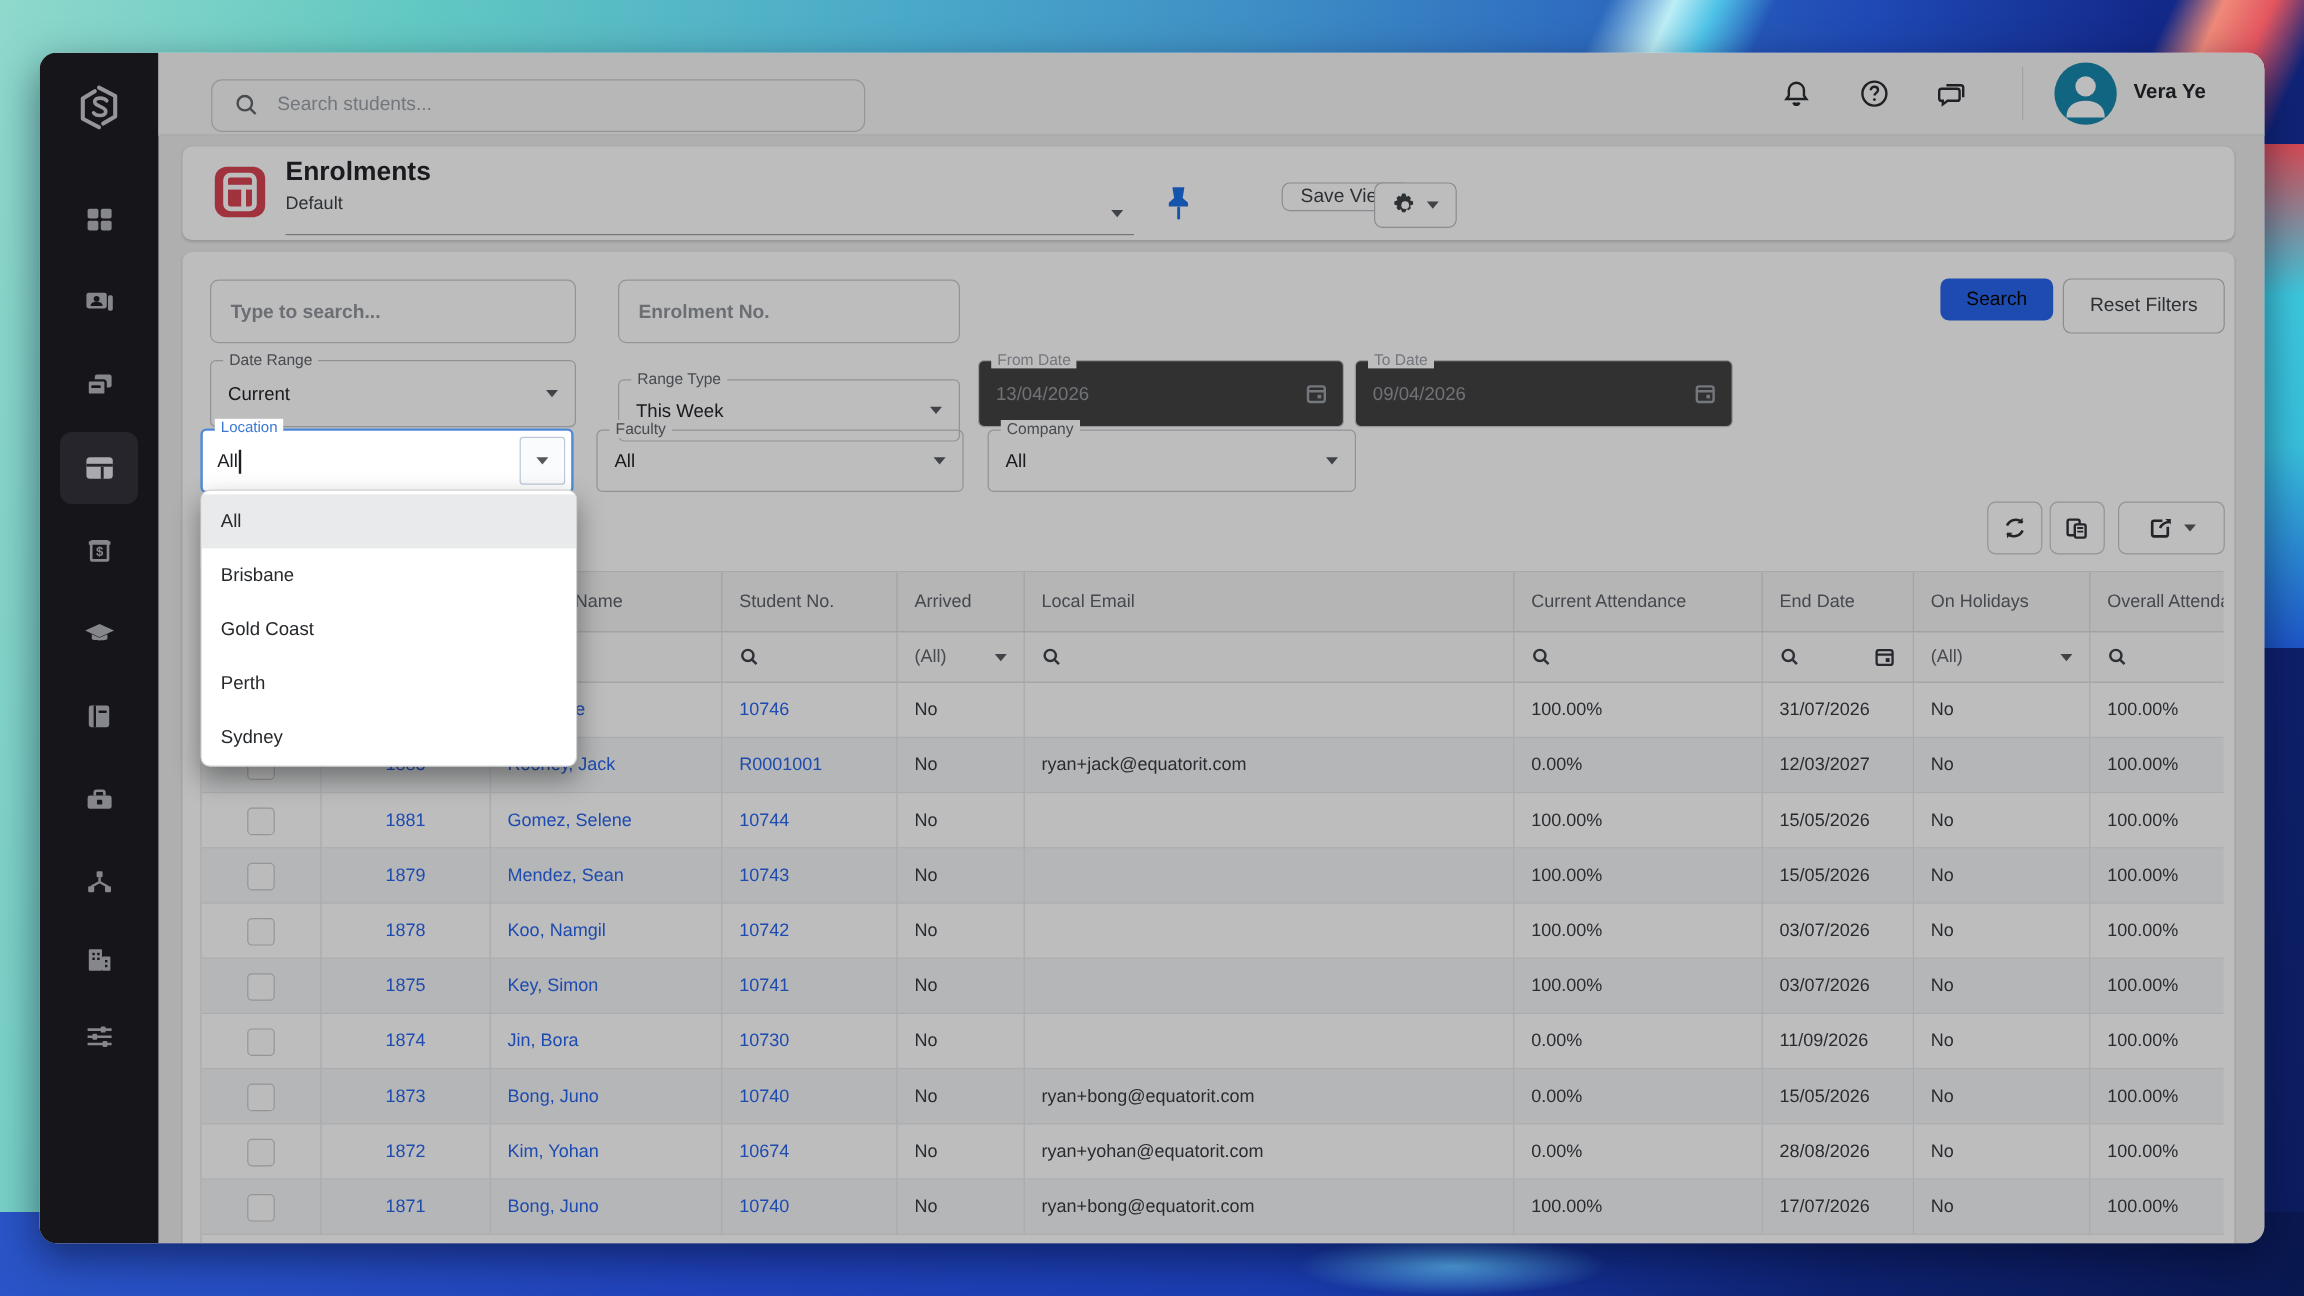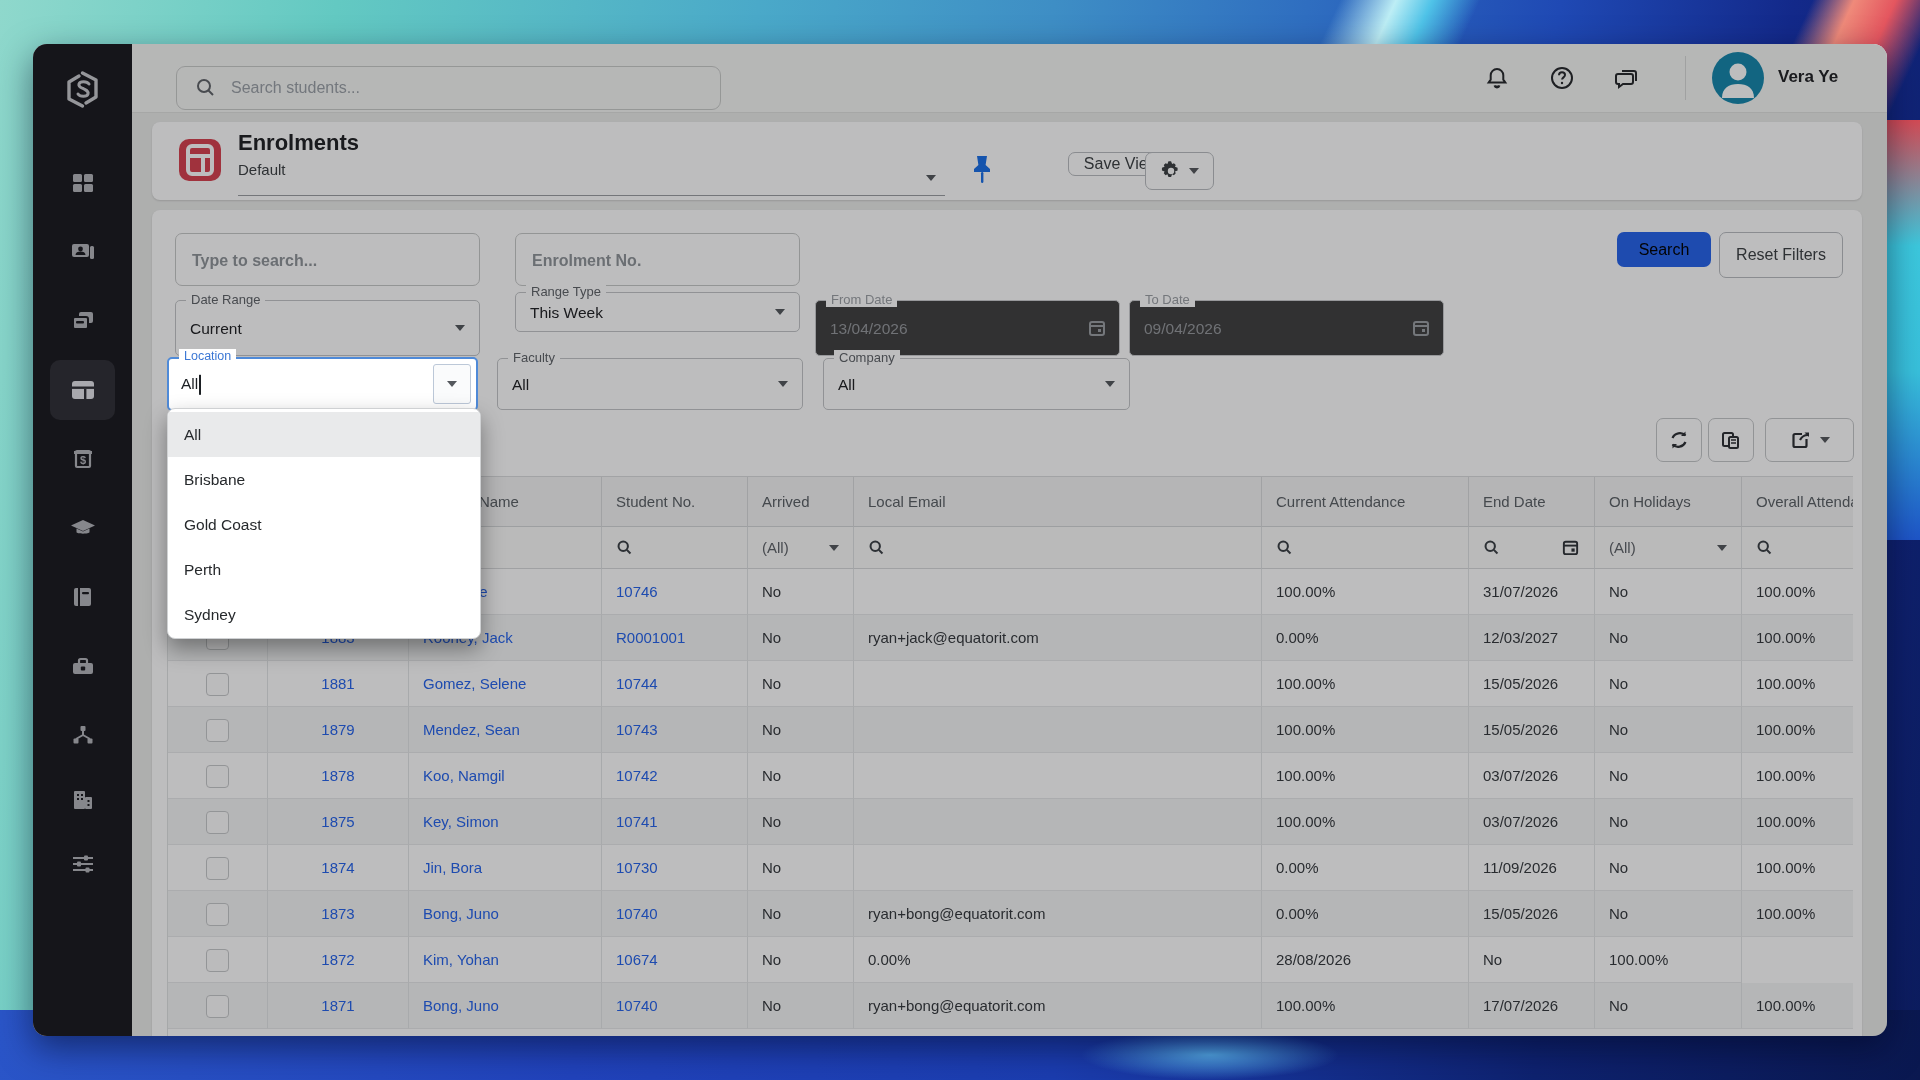--- a/index.html
+++ b/index.html
@@ -50,21 +50,21 @@
   .pin{position:absolute;left:938px;top:109px;}
   .btn{position:absolute;background:#fff;border:1px solid #b9bcc0;border-radius:7px;font-size:16px;color:#3c4043;
     display:flex;align-items:center;justify-content:center;gap:7px;box-sizing:border-box;}
   .save-view{left:991px;top:108px;width:107px;height:24px;margin-left:44px;}
   .gear-btn{left:1112px;top:108px;width:69px;height:38px;}
   
   .f-input{position:absolute;border:1px solid #c6c8c7;border-radius:7px;background:#fff;box-sizing:border-box;}
   .f-input input{position:absolute;left:14px;top:0;width:calc(100% - 24px);height:100%;border:0;outline:0;background:transparent;font-size:16px;color:#333;font-family:inherit;font-weight:bold;}
   .f-input input::placeholder{color:#8f9499;}
   .btn-search{left:1584px;top:188px;width:94px;height:35px;background:#2563eb;border:0;color:#000000;}
-  .btn-reset{left:1686px;top:188px;width:124px;height:46px;}
+  .btn-reset{left:1686px;top:188px;width:135px;height:46px;}
   
   .fs{position:absolute;border:1px solid #c3c5c7;border-radius:5px;box-sizing:border-box;background:transparent;}
   .fs .lab{position:absolute;top:-9px;left:10px;font-size:13px;color:#5f6368;background:#fff;padding:0 5px;white-space:nowrap;}
   .fs .val{position:absolute;left:14px;top:50%;transform:translateY(-42%);font-size:15.5px;color:#202124;white-space:nowrap;}
   .fs .caret{position:absolute;right:14px;top:50%;margin-top:-3px;}
   .fs .cal{position:absolute;right:12px;top:50%;margin-top:-10px;}
   .fs.disabled{border-color:#cbcdcf;background:#404040;}
   .fs.disabled .val{color:#96999d;}
   .fs.disabled .lab{color:#9b9fa4;}
   
@@ -275,21 +275,21 @@
     </div>
     <div class="btn btn-reset">
       <span>Reset Filters</span>
     </div>
 
     <div class="fs" style="left:142px;top:256px;width:305px;height:56px">
       <span class="lab">Date Range</span>
       <span class="val">Current</span>
       <span class="caret"></span>
     </div>
-    <div class="fs" style="left:482px;top:248px;width:285px;height:40px">
+    <div class="fs" style="left:482px;top:272px;width:285px;height:52px">
       <span class="lab">Range Type</span>
       <span class="val">This Week</span>
       <span class="caret"></span>
     </div>
     <div class="fs disabled" style="left:782px;top:256px;width:305px;height:56px">
       <span class="lab">From Date</span>
       <span class="val">13/04/2026</span>
       <svg class="cal" width="20" height="20" viewBox="0 0 20 20" fill="none" stroke="#9b9fa4" stroke-width="2">
         <rect x="3" y="4" width="14" height="13" rx="2"></rect>
           <path d="M3 8h14"></path>
@@ -519,20 +519,21 @@
             <div class="t-cell ">100.00%</div>
           </div>
           <div class="t-row d-row">
             <div class="t-cell ">
               <div class="chk"></div>
             </div>
             <div class="t-cell c-num"><span class="lnk">1872</span></div>
             <div class="t-cell "><span class="lnk">Kim, Yohan</span></div>
             <div class="t-cell "><span class="lnk">10674</span></div>
             <div class="t-cell ">No</div>
+            <div class="t-cell ">ryan+yohan@equatorit.com</div>
             <div class="t-cell ">0.00%</div>
             <div class="t-cell ">28/08/2026</div>
             <div class="t-cell ">No</div>
             <div class="t-cell ">100.00%</div>
           </div>
           <div class="t-row d-row alt">
             <div class="t-cell ">
               <div class="chk"></div>
             </div>
             <div class="t-cell c-num"><span class="lnk">1871</span></div>

